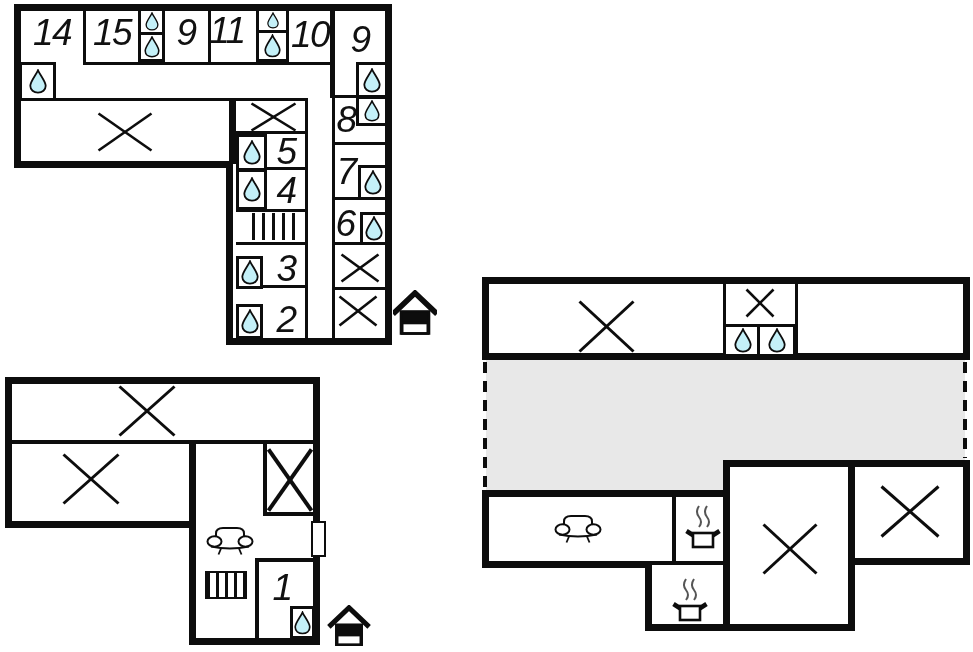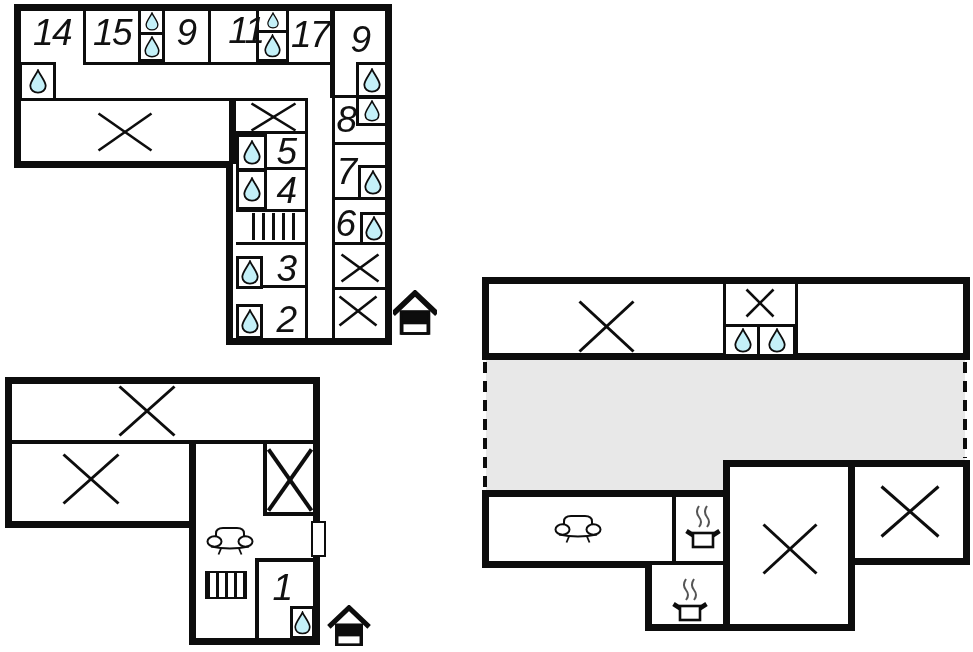--- a/index.html
+++ b/index.html
@@ -294,22 +294,22 @@
    <path d="M2,22 L22,3 L42,22" fill="none" stroke="var(--wall)" stroke-width="5.5" stroke-linecap="square"></path>
    <rect x="8" y="21.5" width="28" height="11.5" fill="var(--wall)"></rect>
    <rect x="9.2" y="33" width="25.6" height="10.5" fill="#fff" stroke="var(--wall)" stroke-width="2.6"></rect>
    <rect x="8" y="21.5" width="28" height="22" fill="none" stroke="var(--wall)" stroke-width="2.6"></rect>
       </svg>
     </div>
     <div class="door" style="left: 311px; top: 521px; width: 15px; height: 36px;"></div>
     <span class="room-num" style="left: 52px; top: 33px;">14</span>
     <span class="room-num" style="left: 112px; top: 33px;">15</span>
     <span class="room-num" style="left: 186px; top: 33px;">9</span>
-    <span class="room-num" style="left: 246px; top: 31px;">11</span>
-    <span class="room-num" style="left: 310px; top: 35px;">17</span>
+    <span class="room-num" style="left: 227px; top: 31px;">11</span>
+    <span class="room-num" style="left: 310px; top: 35px;">10</span>
     <span class="room-num" style="left: 360px; top: 40px;">9</span>
     <span class="room-num" style="left: 346px; top: 120px;">8</span>
     <span class="room-num" style="left: 346px; top: 172px;">7</span>
     <span class="room-num" style="left: 345px; top: 224px;">6</span>
     <span class="room-num" style="left: 286px; top: 152px;">5</span>
     <span class="room-num" style="left: 286px; top: 191px;">4</span>
     <span class="room-num" style="left: 286px; top: 269px;">3</span>
     <span class="room-num" style="left: 286px; top: 320px;">2</span>
     <span class="room-num" style="left: 282px; top: 588px;">1</span>
   </div>

